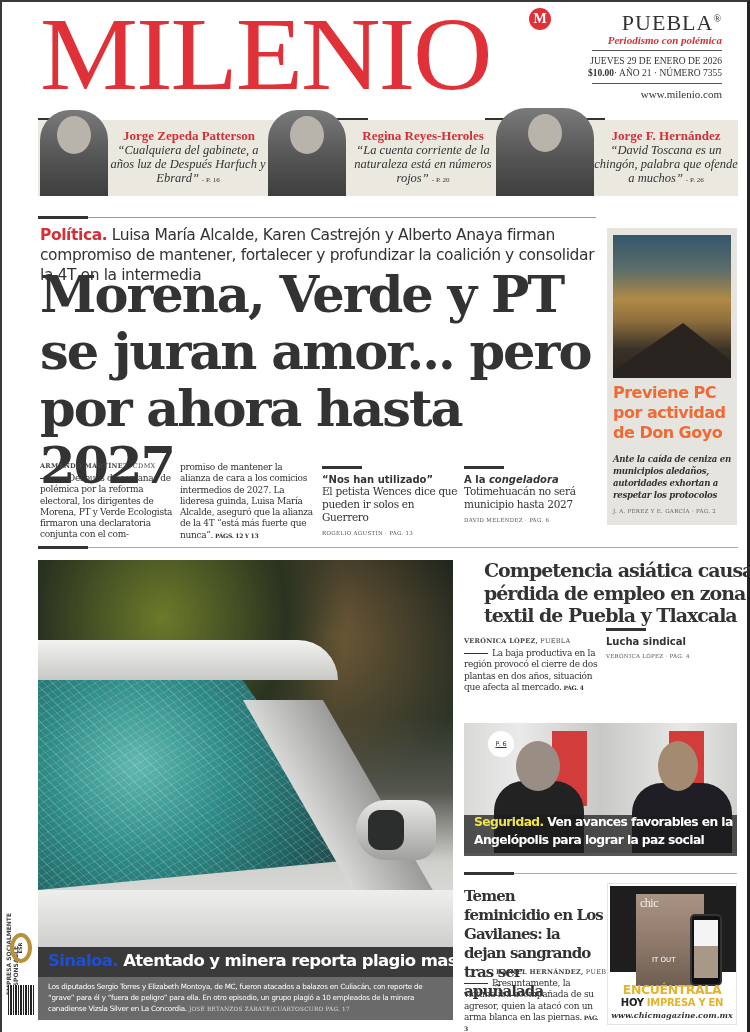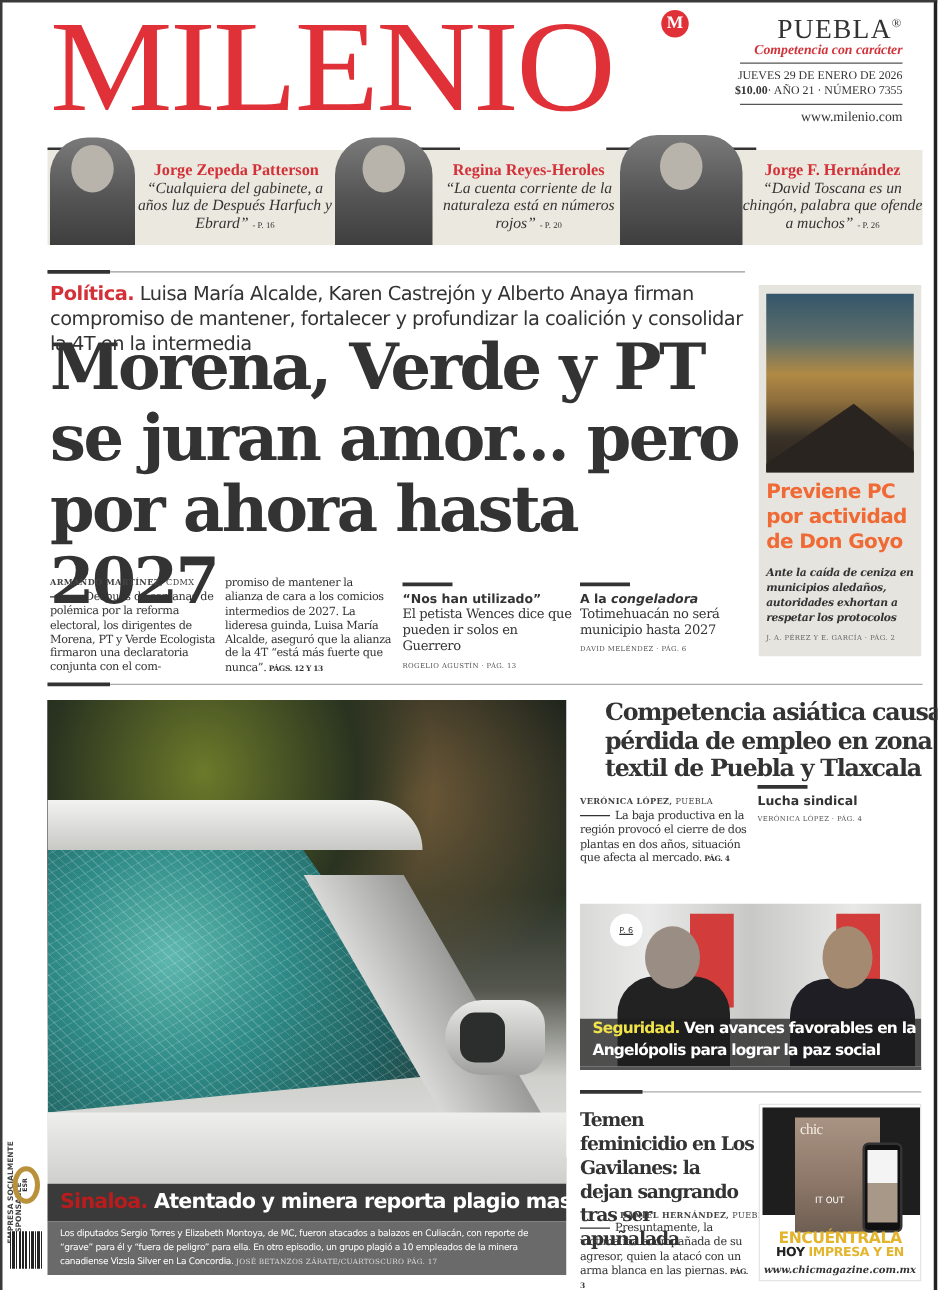--- a/index.html
+++ b/index.html
@@ -64,21 +64,21 @@
   .car-roof { position: absolute; left: 0; top: 0; width: 300px; height: 40px; background: linear-gradient(180deg, #f2f2f0, #c8c8c5); border-radius: 0 120px 0 0; }
   .windshield { position: absolute; left: 0; top: 40px; width: 330px; height: 210px; background: radial-gradient(circle at 30% 40%, #5fb8b0 0%, #2e8a86 35%, #1f5e5e 70%, #2a3a38 100%); clip-path: polygon(0 0, 62% 0, 100% 85%, 0 100%); }
   .windshield::after { content: ""; position: absolute; inset: 0; background: repeating-linear-gradient(45deg, rgba(255,255,255,0.15) 0 1px, transparent 1px 6px), repeating-linear-gradient(-30deg, rgba(255,255,255,0.12) 0 1px, transparent 1px 7px); }
   .pillar { position: absolute; left: 280px; top: 60px; width: 80px; height: 260px; background: linear-gradient(90deg, #d8d8d6, #9a9a98); transform: skewX(30deg); }
   .mirror { position: absolute; left: 318px; top: 160px; width: 80px; height: 60px; border-radius: 30px 20px 20px 30px; background: linear-gradient(180deg, #e8e8e6, #a0a09e); }
   .mirror::after { content: ""; position: absolute; left: 12px; top: 10px; width: 36px; height: 40px; border-radius: 12px; background: #2b2e2c; }
   .car-hood { position: absolute; left: 0; top: 250px; width: 415px; height: 80px; background: linear-gradient(180deg, #eeeeec, #c2c2c0); }
 
   .photo-caption-band { position: absolute; left: 38px; top: 947px; width: 415px; height: 30px; background: #3a3a3a; }
   .photo-caption-title { position: absolute; left: 48px; top: 949px; width: 405px; font-family: "DejaVu Sans", sans-serif; font-weight: bold; font-size: 16.5px; line-height: 24px; color: #fff; letter-spacing: -0.6px; white-space: nowrap; }
-  .photo-caption-title .label { color: #b91c1c; }
+  .photo-caption-title .label { color: #1d4ed8; }
   .photo-caption-body-band { position: absolute; left: 38px; top: 977px; width: 415px; height: 43px; background: #6a6a6a; }
   .photo-caption-body { position: absolute; left: 48px; top: 981px; width: 400px; font-family: "DejaVu Sans", sans-serif; font-size: 7.2px; line-height: 11px; color: #fff; letter-spacing: -0.25px; }
   .photo-caption-body .credit { font-family: "DejaVu Serif", serif; font-size: 5.8px; color: #ddd; letter-spacing: 0.2px; }
 
   
   .esr { position: absolute; left: 2px; top: 885px; width: 36px; height: 110px; }
   .esr-text { position: absolute; left: 3px; top: 0; width: 110px; height: 30px; transform: rotate(-90deg) translateX(-110px); transform-origin: left top; font-family: "DejaVu Sans", sans-serif; font-size: 6px; line-height: 7px; color: #444; font-weight: bold; }
   .esr-logo { position: absolute; left: 8px; top: 48px; width: 22px; height: 30px; border-radius: 50%; border: 4px solid #b8913a; }
   .esr-logo span { position: absolute; left: 1px; top: 8px; font-family: "DejaVu Sans", sans-serif; font-size: 5px; font-weight: bold; color: #333; transform: rotate(-90deg); }
   .barcode { position: absolute; left: 6px; top: 100px; width: 26px; height: 30px; background: repeating-linear-gradient(90deg, #222 0 1px, #fff 1px 2px, #222 2px 4px, #fff 4px 5px); }
@@ -123,21 +123,21 @@
 </style>
 </head>
 <body>
 
 <div class="frame"></div>
 
 <div class="logo">MILENIO</div>
 <div class="logo-mark">M</div>
 <div class="edition">
   <div class="city"><span>PUEBLA</span><sup style="font-size:10px">®</sup></div>
-  <div class="tag">Competencia con carácter</div>
+  <div class="tag">Periodismo con polémica</div>
   <div class="rule"></div>
   <div class="date">JUEVES 29 DE ENERO DE 2026</div>
   <div class="date price"><b>$10.00</b><span>· AÑO 21 · NÚMERO 7355</span></div>
   <div class="rule"></div>
   <div class="web">www.milenio.com</div>
 </div>
 
 <div class="col-top-rule" style="left:38px;width:60px;"></div>
 <div class="col-top-rule" style="left:278px;width:90px;"></div>
 <div class="col-top-rule" style="left:485px;width:120px;"></div>

